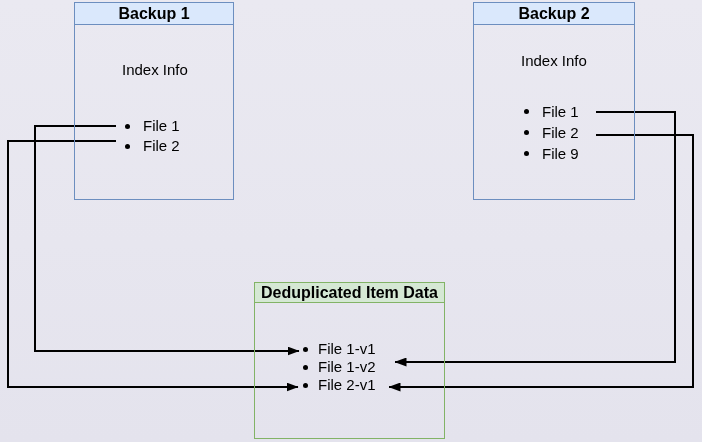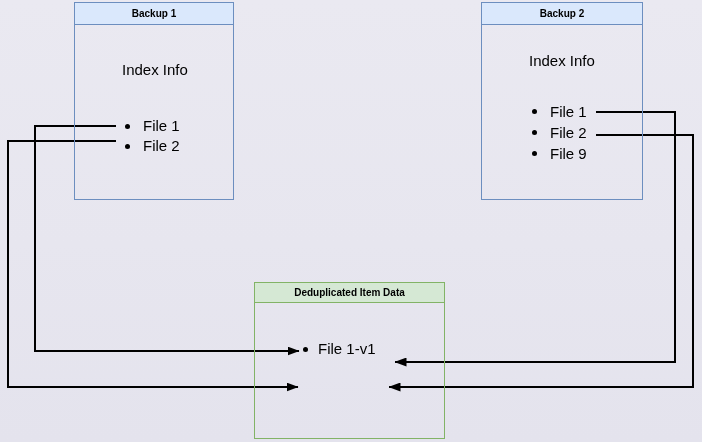--- a/index.html
+++ b/index.html
@@ -25,38 +25,38 @@
     box-sizing: border-box;
     background: transparent;
   }
   .box.blue   { border: 1px solid var(--blue-border, #6c8ebf); }
   .box.green  { border: 1px solid var(--green-border, #82b366); }
   .box-header {
     position: absolute;
     left: 0; right: 0; top: 0;
     text-align: center;
     font-weight: bold;
-    font-size: 10px;
+    font-size: 16px;
     color: #000;
     box-sizing: border-box;
   }
   .box.blue .box-header {
     height: 22px;
     line-height: 22px;
     background: var(--blue-fill, #dae8fc);
     border-bottom: 1px solid var(--blue-border, #6c8ebf);
   }
   .box.green .box-header {
     height: 20px;
     line-height: 20px;
     background: var(--green-fill, #d5e8d4);
     border-bottom: 1px solid var(--green-border, #82b366);
   }
   #backup1 { left: 74px;  top: 2px;   width: 160px; height: 198px; }
-  #backup2 { left: 473px; top: 2px;   width: 162px; height: 198px; margin-left: 8px; }
+  #backup2 { left: 473px; top: 2px;   width: 162px; height: 198px; }
   #dedup   { left: 254px; top: 282px; width: 191px; height: 157px; }
 
   .index-label {
     position: absolute;
     font-size: 15px;
     line-height: 18px;
     color: #000;
     white-space: nowrap;
   }
   #backup1 .index-label { left: 47px; top: 58px; }
@@ -126,16 +126,18 @@
         <li>File 1</li>
         <li>File 2</li>
         <li>File 9</li>
       </ul>
   </div>
 
   <div class="box green" id="dedup">
     <div class="box-header">Deduplicated Item Data</div>
     <ul class="file-list">
         <li>File 1-v1</li>
+        <li>File 1-v2</li>
+        <li>File 2-v1</li>
       </ul>
   </div>
 
 </div>
 
 </body></html>

